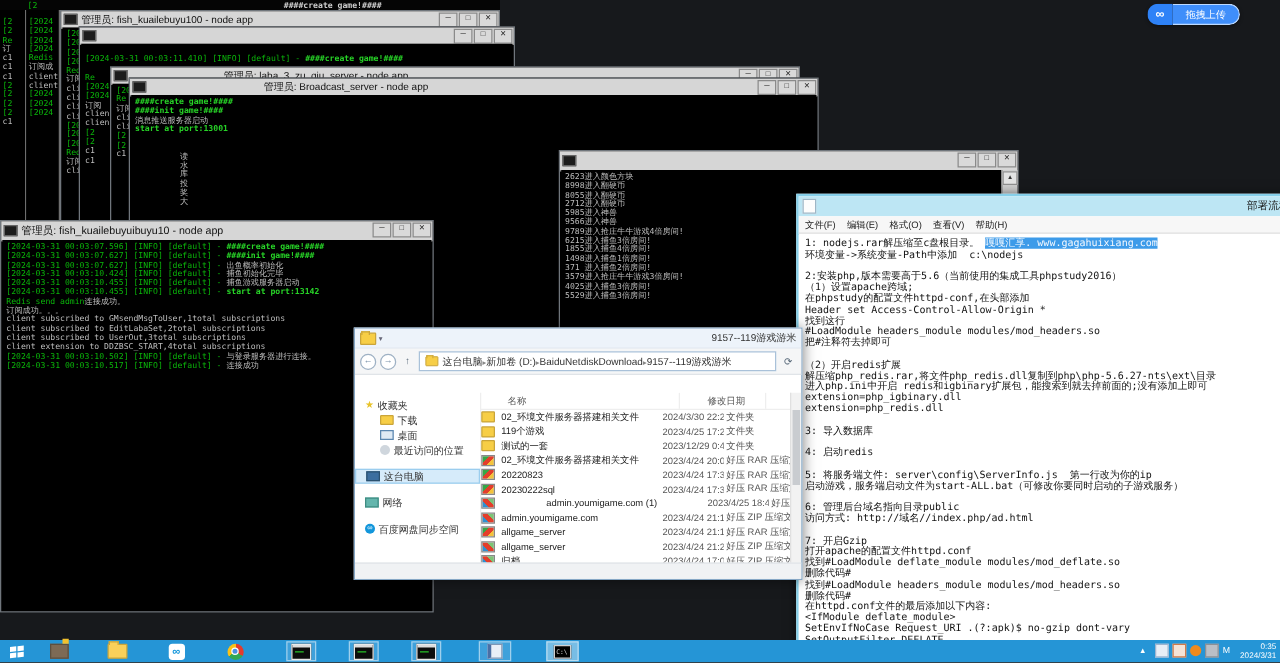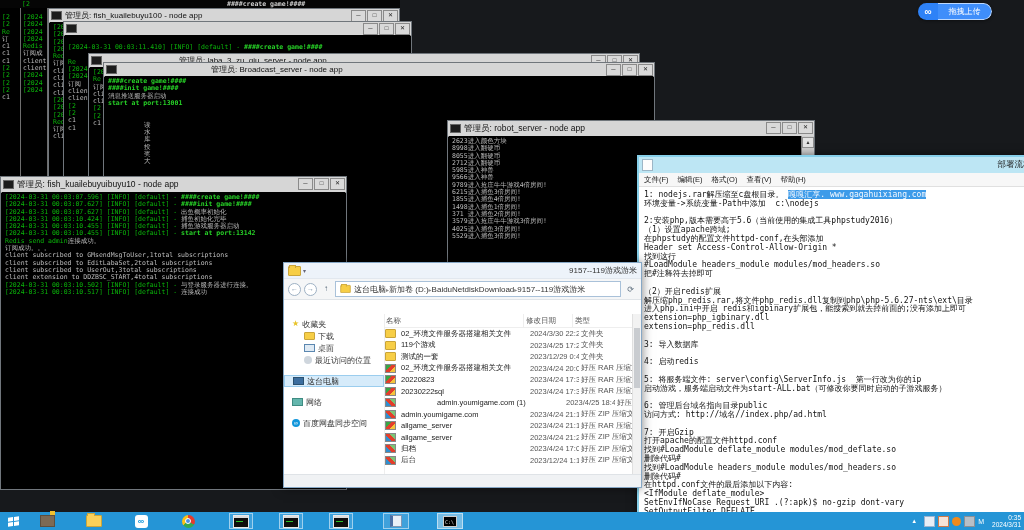--- a/index.html
+++ b/index.html
@@ -36,21 +36,21 @@
   #np-title{flex:1;text-align:center;font-size:8.5px;color:#1a1a1a;white-space:nowrap;}
   .npicon{width:9px;height:10px;background:#fdfdfd;border:1px solid #9db6c6;margin-left:3px;flex:0 0 auto;}
   #np-menubar{height:13px;background:#f7f7f7;border-bottom:1px solid #e0e0e0;display:flex;
               align-items:center;font-size:7.5px;color:#222;padding-left:5px;gap:9px;}
   #np-content{position:absolute;top:31px;left:0;right:0;bottom:0;overflow:hidden;background:#fff;
               font-family:"DejaVu Sans Mono",monospace;font-size:8px;line-height:8.8px;color:#111;
               padding:3px 0 0 5px;white-space:pre;}
   .nline{height:8.8px;white-space:pre;}
   .nhl{background:#3d9be9;color:#f5f9ff;}
   
-  #explorer{position:absolute;left:283px;top:262px;width:359px;height:226px;background:#fff;
+  #explorer{position:absolute;left:283px;top:262px;width:359px;height:202px;background:#fff;
             border:1px solid #86a7c5;box-sizing:border-box;box-shadow:0 0 10px rgba(0,0,0,.5);}
   #ex-titlebar{height:15px;background:#edf3fa;display:flex;align-items:center;font-size:8px;color:#333;
                border-bottom:1px solid #e2e8ef;padding:0 4px;}
   #ex-title{margin-left:auto;white-space:nowrap;}
   .xfolder{width:11px;height:8px;background:#f7ce46;border:1px solid #caa53a;border-radius:1px;position:relative;flex:0 0 auto;}
   .xfolder:before{content:"";position:absolute;left:0;top:-2px;width:5px;height:2px;background:#f7ce46;border:1px solid #caa53a;border-bottom:none;}
   #ex-tabs{height:15px;background:#f7f8f9;border-bottom:1px solid #dde3e9;display:flex;align-items:stretch;font-size:8px;}
   .etab{padding:2px 9px 0 9px;color:#333;}
   .etab.accent{background:#2673bf;color:#fff;font-weight:bold;}
   #ex-nav{height:20px;background:#f5f6f7;border-bottom:1px solid #e0e4e8;display:flex;align-items:center;padding:0 4px;gap:3px;}
@@ -71,21 +71,21 @@
   .si{width:9px;height:8px;flex:0 0 auto;display:inline-block;}
   .si-star{color:#e8c32a;font-size:8px;line-height:8px;width:auto;}
   .si-folder{background:#f7ce46;border:1px solid #caa53a;height:6px;border-radius:1px;}
   .si-desktop{background:#dfeaf4;border:1px solid #5b87b0;height:6px;}
   .si-recent{background:#cfd6dd;border-radius:50%;width:8px;}
   .si-computer{background:#3c6e9f;height:6px;border:1px solid #2b5170;}
   .si-network{background:#64b6ad;height:6px;border:1px solid #3f8c82;}
   .si-baidu{background:#1296db;border-radius:50%;width:8px;color:#fff;font-size:6px;line-height:8px;text-align:center;}
   #ex-files{position:absolute;left:100px;right:8px;top:0;bottom:0;overflow:hidden;font-size:7.5px;}
   #ex-header{display:flex;height:13px;align-items:center;color:#555;border-bottom:1px solid #eee;}
-  .hcol{flex:0 0 auto;padding-left:2px;border-right:1px solid #eee;height:100%;box-sizing:border-box;display:flex;align-items:center;}
+  .hcol{flex:0 0 auto;padding-left:2px;border-right:1px solid #eee;height:100%;box-sizing:border-box;display:flex;align-items:center;margin-left:20px;}
   .frow{display:flex;align-items:center;height:11.5px;white-space:nowrap;color:#222;}
   .fcell{flex:0 0 auto;overflow:hidden;padding-left:2px;}
   .fdate,.ftype{color:#555;}
   .fi{width:9px;height:7px;margin:0 3px 0 1px;flex:0 0 auto;}
   .fi-folder{background:#f7ce46;border:1px solid #c9a439;border-radius:1px;}
   .fi-rar{background:linear-gradient(135deg,#37a646 0 33%,#e33e2b 33% 66%,#f5c33b 66% 100%);border:1px solid #888;}
   .fi-zip{background:linear-gradient(45deg,#2f8fd0 0 33%,#e33e2b 33% 66%,#7cc576 66% 100%);border:1px solid #888;}
   #ex-scroll{position:absolute;right:0;top:0;bottom:0;width:8px;background:#f2f2f2;border-left:1px solid #e0e0e0;}
   #ex-scroll .thumb{margin:14px 1px 0 1px;height:60px;background:#c9ccd0;}
   #ex-status{position:absolute;left:0;right:0;bottom:0;height:12px;background:#f0f2f4;border-top:1px solid #dfe3e7;}
@@ -297,21 +297,20 @@
         <div class="cline"><span class="c-w">client subscribed to UserOut,3total subscriptions</span></div>
         <div class="cline"><span class="c-w">client extension to DDZBSC_START,4total subscriptions</span></div>
         <div class="cline"><span class="c-g">[2024-03-31 00:03:10.502] [INFO] [default] - </span><span class="c-w">与登录服务器进行连接。</span></div>
         <div class="cline"><span class="c-g">[2024-03-31 00:03:10.517] [INFO] [default] - </span><span class="c-w">连接成功</span></div>
       </div>
   </div>
 
   <div class="cwin" style="left:447px;top:120px;width:368px;height:150px;z-index:8;">
     <div class="tbar big">
       <span class="cicon"></span>
-      <span class="ttext">管理员: robot_server - node app</span>
       <span class="tbtns">
           <span class="tbtn">─</span>
           <span class="tbtn">□</span>
           <span class="tbtn">✕</span>
         </span>
     </div>
     <div class="cbody" style="top:15px;right:13px;">
         <div class="cline"><span class="c-w">2623进入颜色方块</span></div>
         <div class="cline"><span class="c-w">8998进入翻硬币</span></div>
         <div class="cline"><span class="c-w">8055进入翻硬币</span></div>

